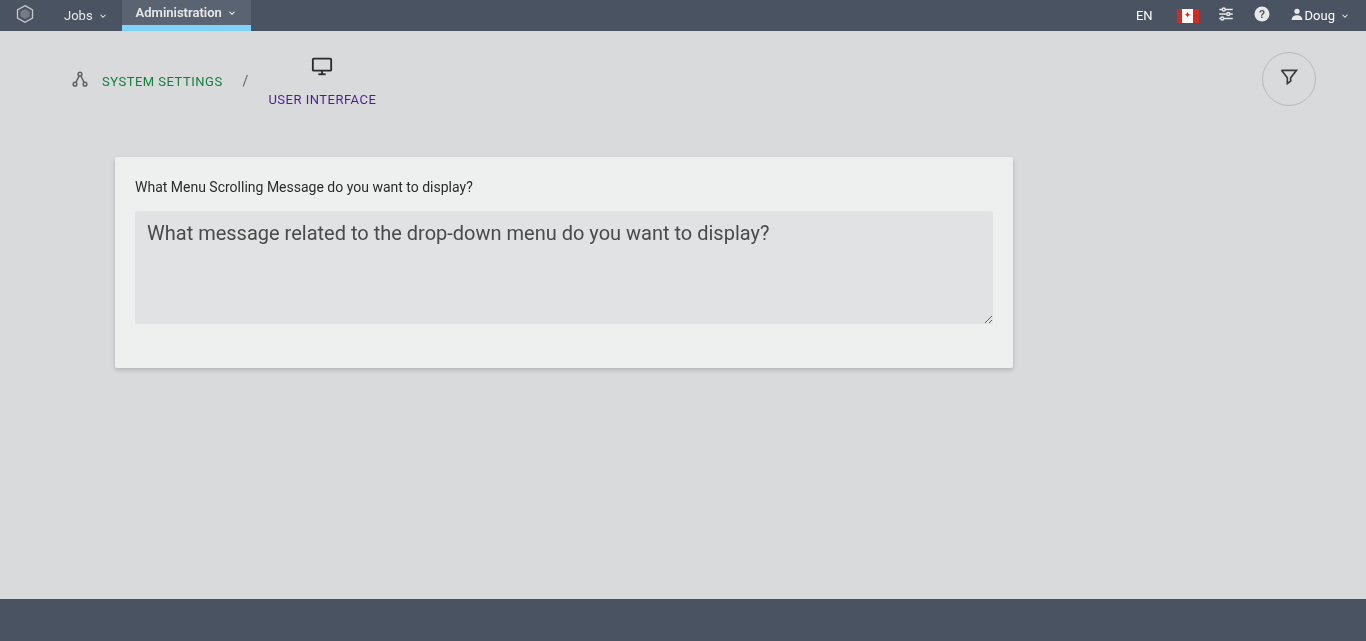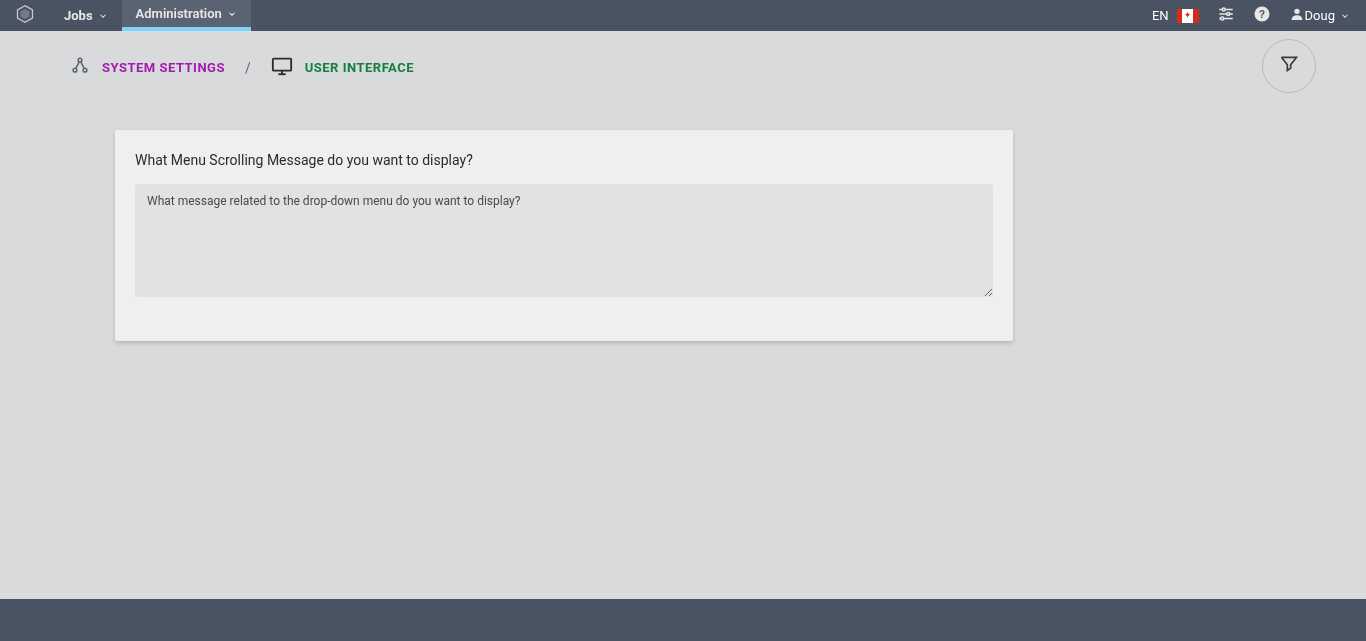--- a/index.html
+++ b/index.html
@@ -32,43 +32,42 @@
       justify-content: center;
     }
     .nav-item {
       height: 31px;
       display: flex;
       align-items: center;
       padding: 0 14px;
       cursor: pointer;
       color: #e8e8e8;
       font-size: 13px;
-      font-weight: bold;
     }
     .nav-item.active {
       background: #5a6372;
-      border-bottom: 4px solid #7dd3fc;
+      border-bottom: 6px solid #7dd3fc;
       font-weight: 600;
     }
     .chevron {
       margin-left: 5px;
       display: inline-flex;
     }
     .topbar-right {
       margin-left: auto;
       display: flex;
       align-items: center;
       gap: 18px;
       padding-right: 16px;
       height: 31px;
     }
     .lang {
       display: flex;
       align-items: center;
-      gap: 8px;
+      gap: 24px;
       cursor: pointer;
       margin-left: 33px;
     }
     .flag {
       width: 22px;
       height: 14px;
       background: #fff;
       position: relative;
       display: flex;
     }
@@ -95,29 +94,30 @@
       display: flex;
       align-items: center;
       padding: 24px 70px 20px 70px;
       gap: 12px;
       position: relative;
     }
     .bc-item {
       display: flex;
       align-items: center;
       gap: 12px;
-      color: #a21caf;
+      color: #15803d;
       font-size: 13px;
-      font-weight: 700;
+      font-weight: 400;
       letter-spacing: 0.5px;
       cursor: pointer;
     }
     .bc-item.current {
-      color: #15803d;
-      font-weight: 700;
+      color: #4c1d95;
+      font-weight: 400;
+      flex-direction: column;
     }
     .bc-sep {
       color: #5f6368;
       font-size: 14px;
       margin: 0 8px;
     }
     .filter-btn {
       margin-left: auto;
       width: 54px;
       height: 54px;
@@ -147,21 +147,21 @@
       margin-bottom: 16px;
     }
     .card textarea {
       width: 100%;
       height: 113px;
       background: #e1e2e3;
       border: none;
       border-radius: 2px;
       padding: 10px 12px;
       font-family: inherit;
-      font-size: 12px;
+      font-size: 20px;
       color: #0c4a6e;
       resize: both;
       outline: none;
     }
     .card textarea::placeholder {
       color: #4a4a4a;
     }
     .footer {
       position: absolute;
       bottom: 0;

